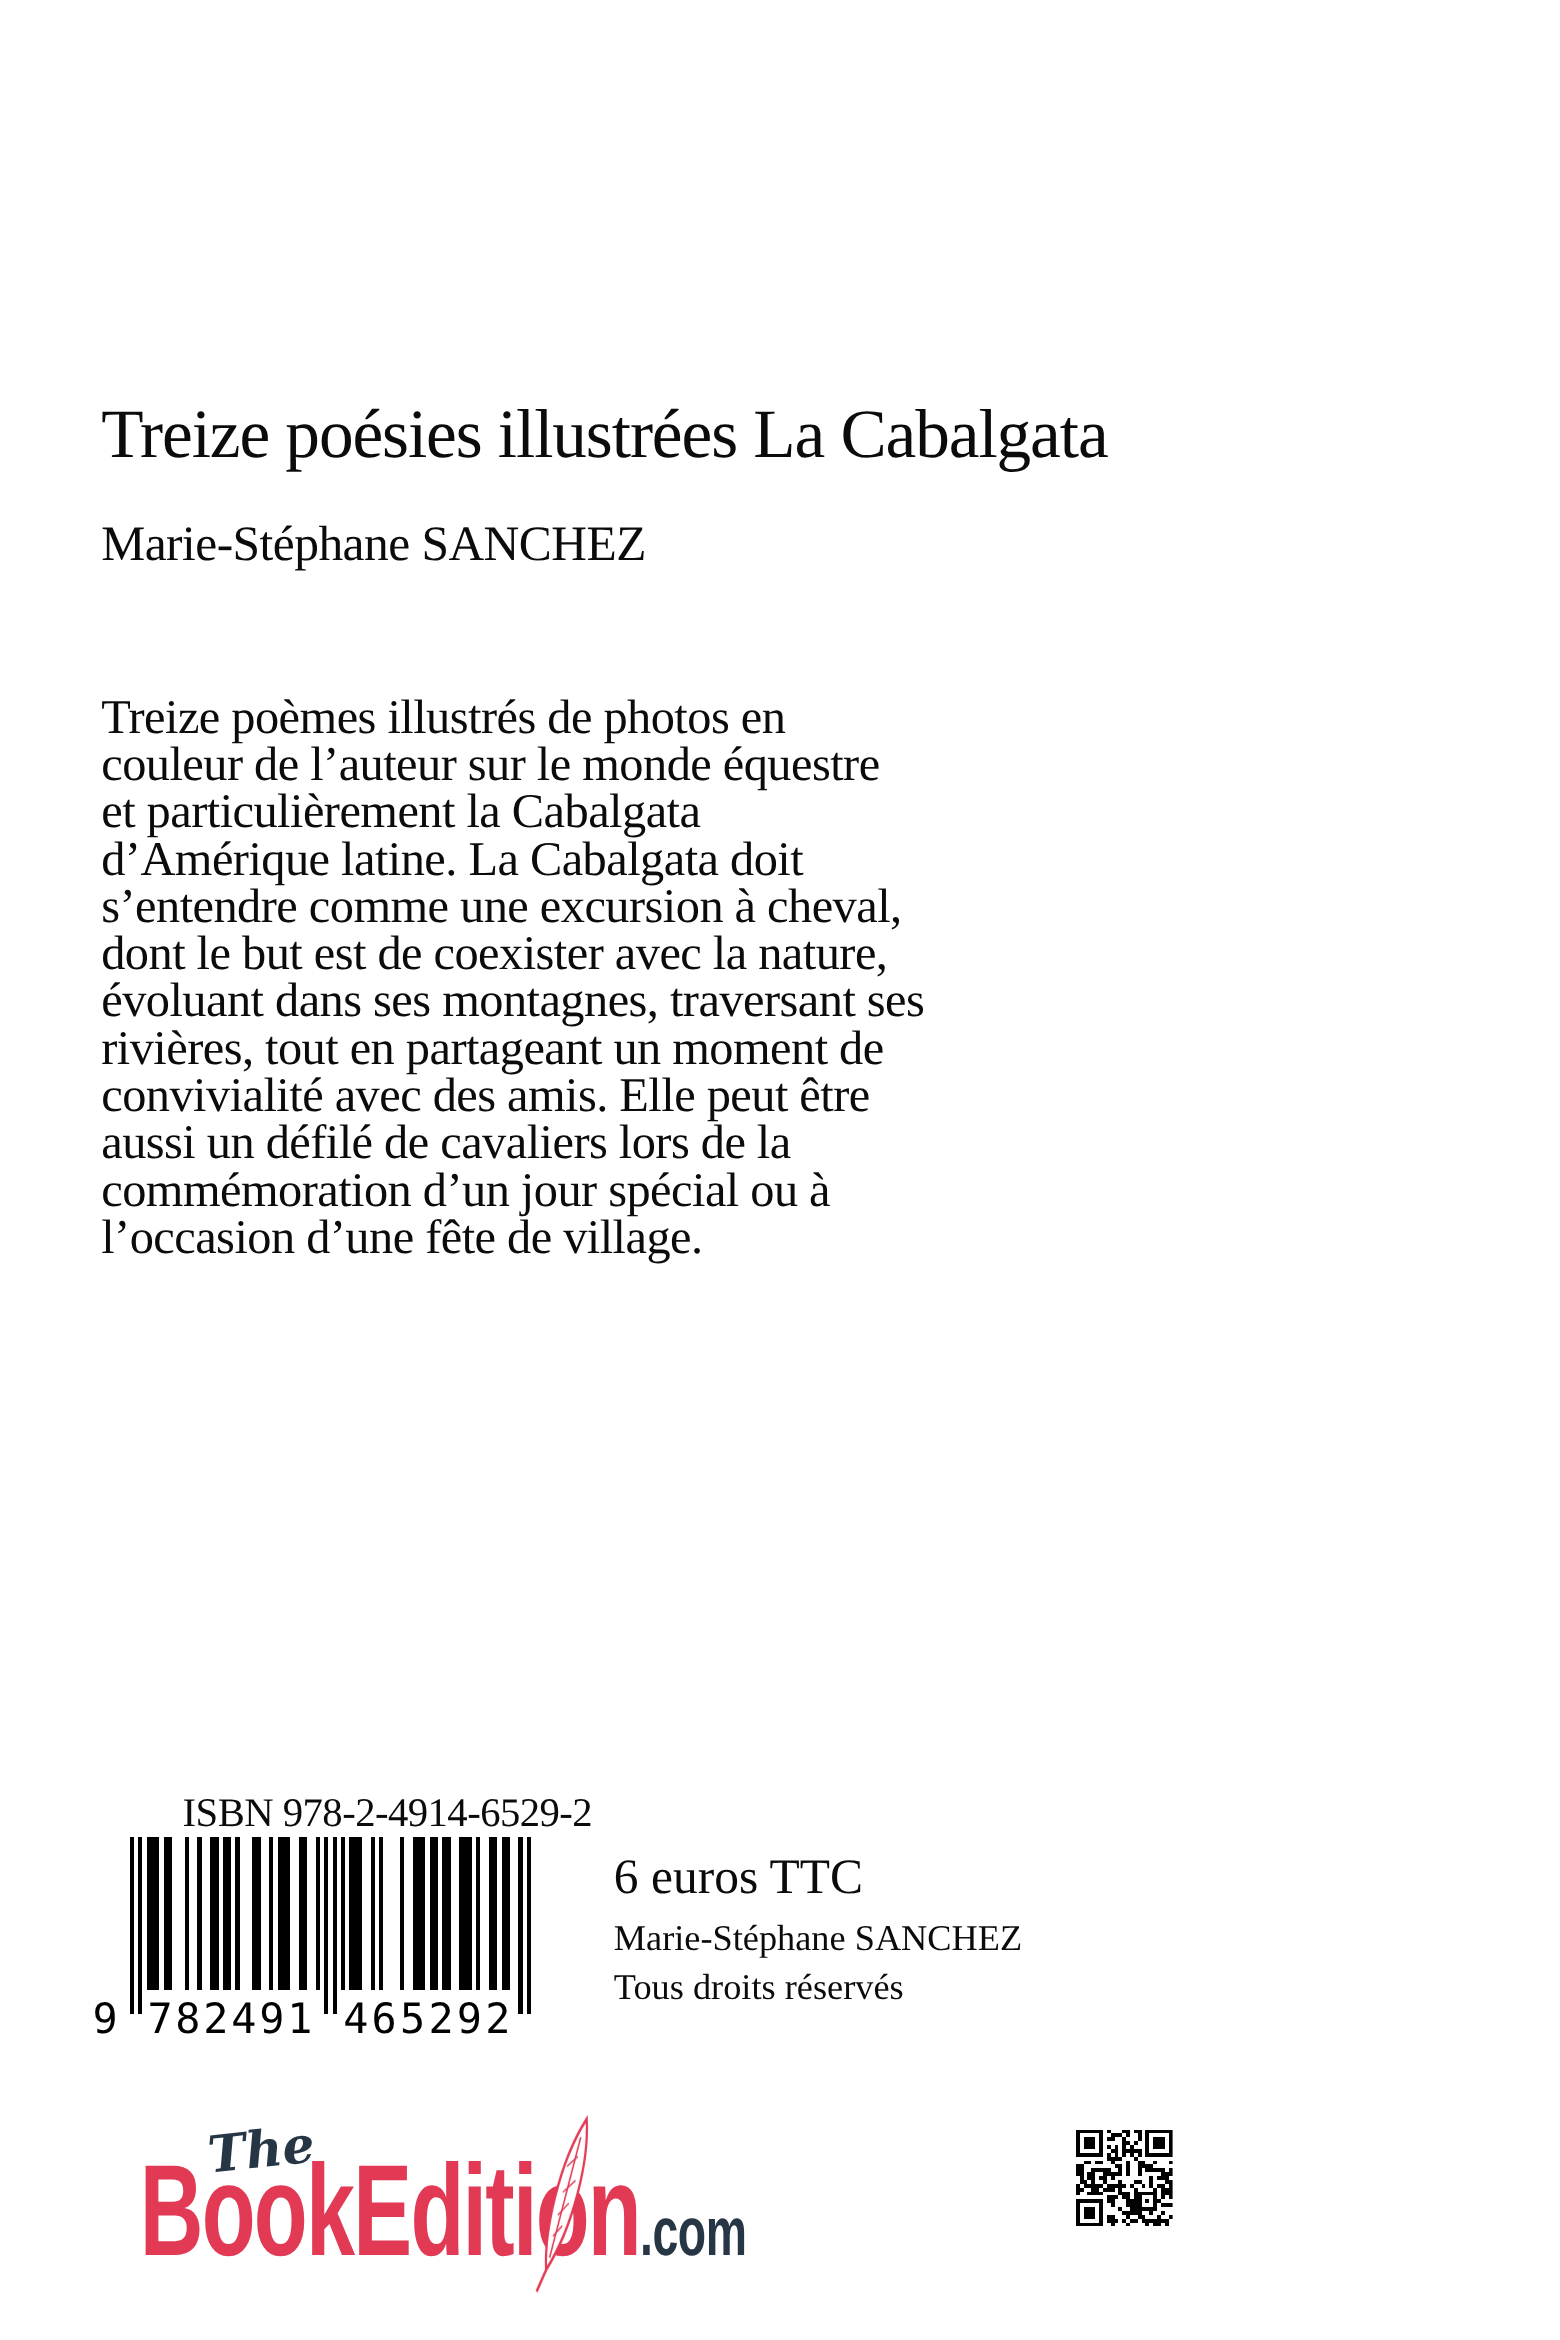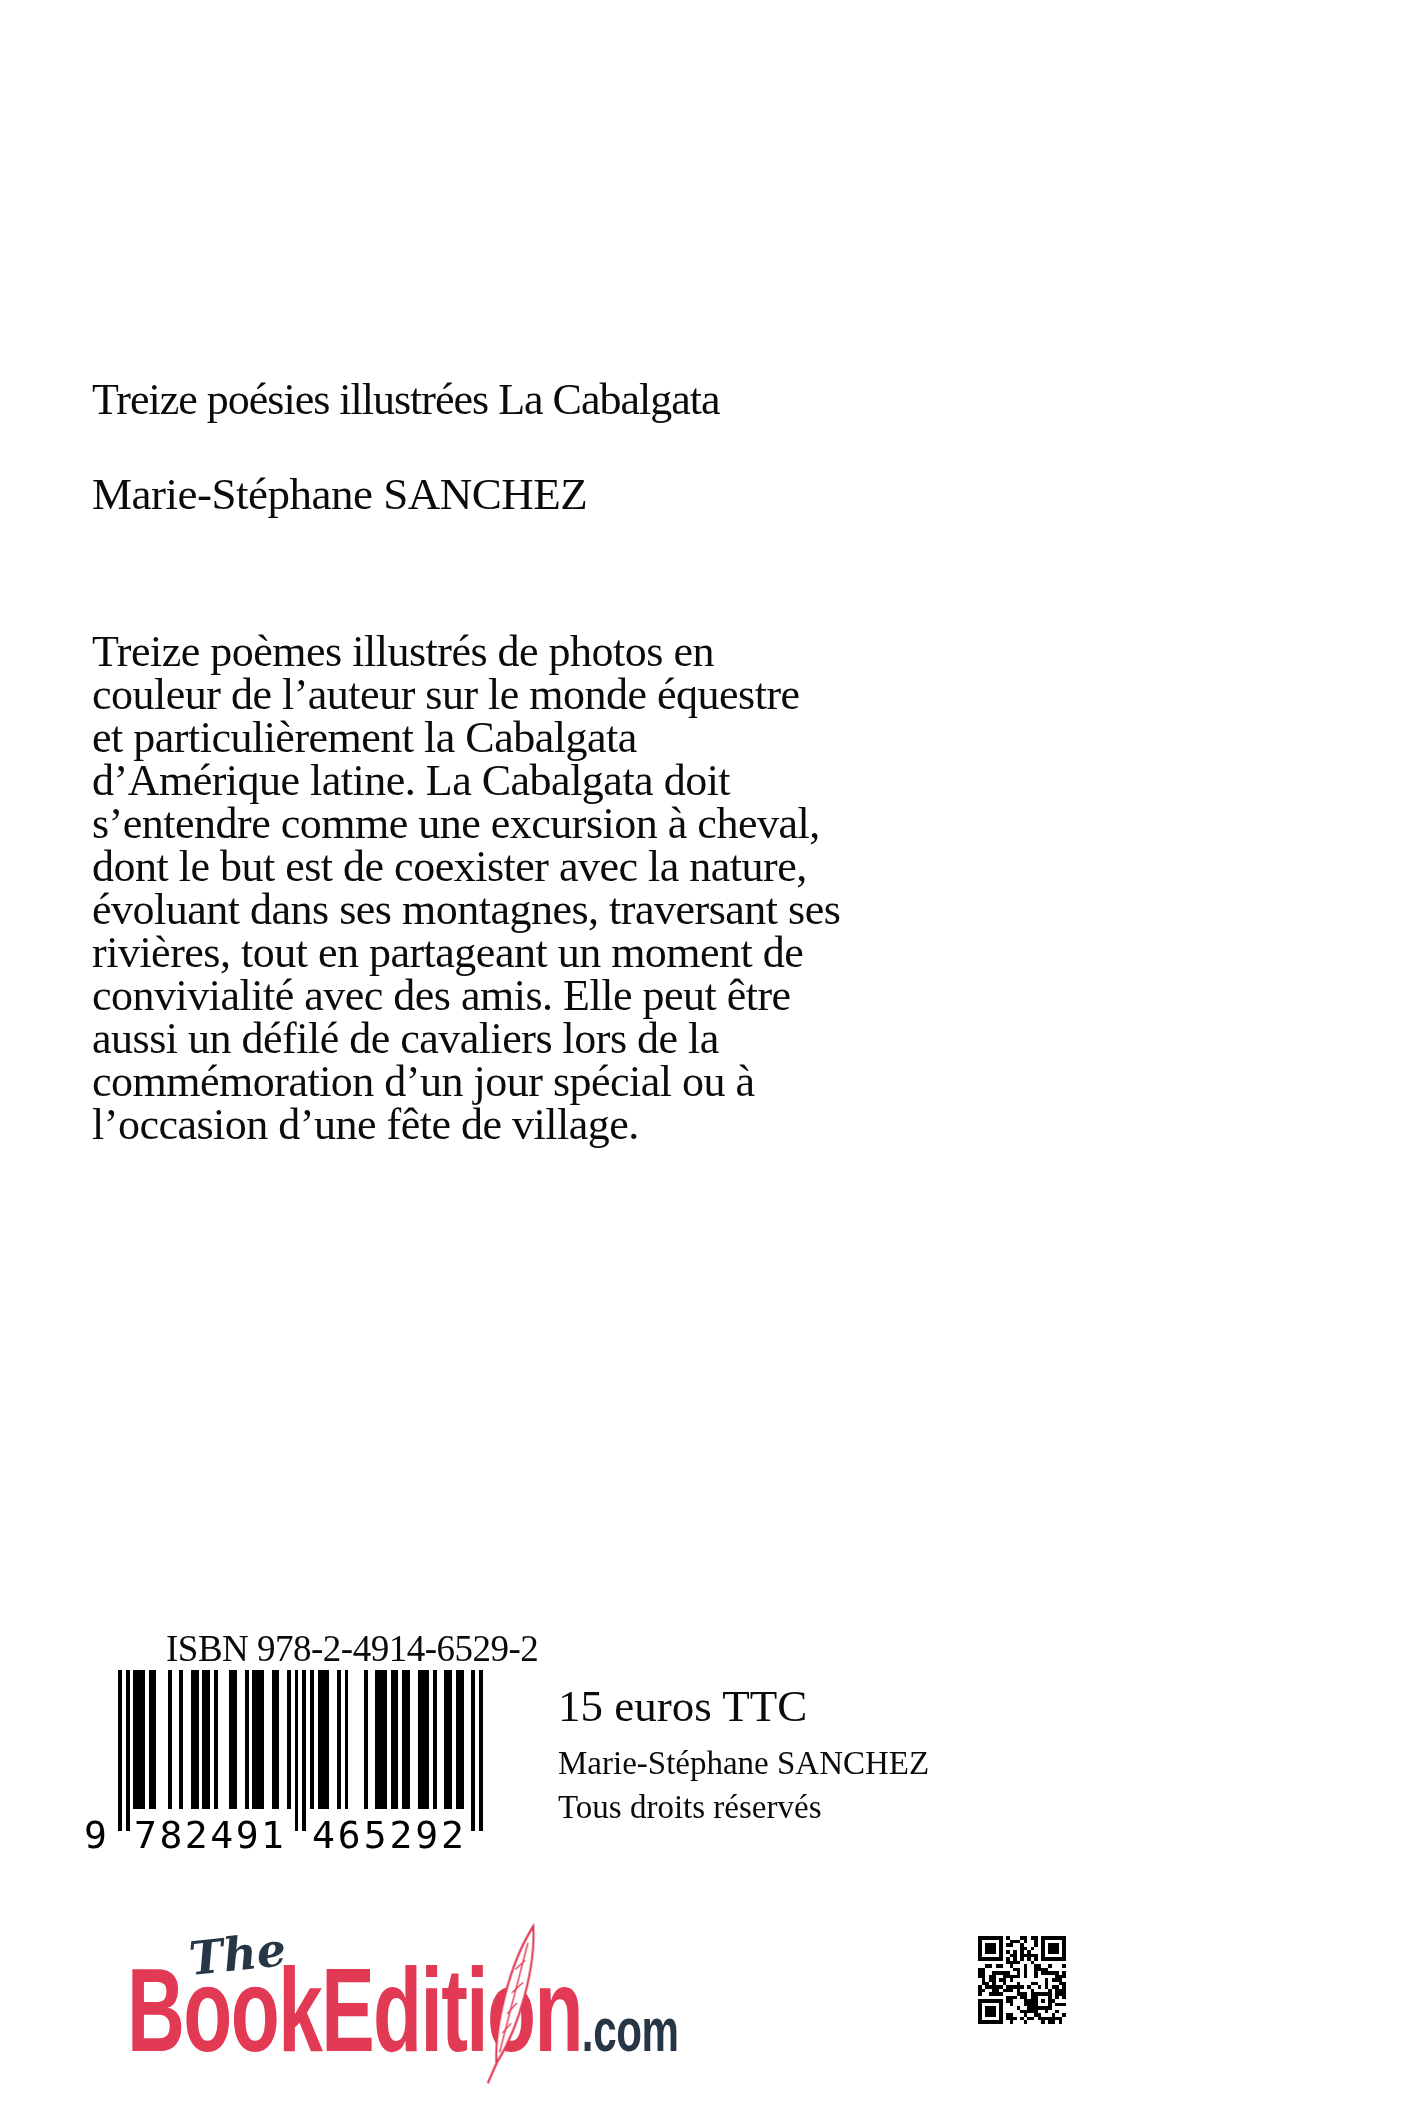--- a/index.html
+++ b/index.html
@@ -12,22 +12,22 @@
     position:relative;
     width:1418px;height:2127px;
     margin:0 auto;
     background:#ffffff;
     font-family:"Liberation Serif", serif;
     color:var(--text);
     overflow:hidden;
   }
   .abs{position:absolute;}
   .book-title{
-    left:92px;top:376px;
-    font-size:44px;line-height:1.1;
+    left:92px;top:360px;
+    font-size:63px;line-height:1.1;
     letter-spacing:-1px;
     white-space:nowrap;
   }
   .book-author{
     left:92px;top:468px;
     font-size:45px;letter-spacing:-0.5px;
     white-space:nowrap;
   }
   .body-text{
     left:92px;top:630px;
@@ -171,21 +171,21 @@
         <rect x="375.76" y="0" width="3.84" height="139" fill="#000"></rect>
         <rect x="387.28" y="0" width="3.84" height="161" fill="#000"></rect>
         <rect x="394.96" y="0" width="3.84" height="161" fill="#000"></rect>
       </g>
     <text x="0" y="178">9</text>
     <text x="50" y="178" textLength="150" lengthAdjust="spacing">782491</text>
     <text x="228" y="178" textLength="152" lengthAdjust="spacing">465292</text>
   </svg>
 
   <div class="abs price-block">
-    <div class="price">15 euros TTC</div>
+    <div class="price">6 euros TTC</div>
     <div class="price-sub">
       <div>Marie-Stéphane SANCHEZ</div>
       <div>Tous droits réservés</div>
     </div>
   </div>
 
   <div class="abs publisher-logo">
     <div class="logo-the">The</div>
     <div class="logo-word">
       <span>BookEditi</span><span class="logo-o"><span>o</span><svg class="feather-icon" viewBox="0 0 64 176">

